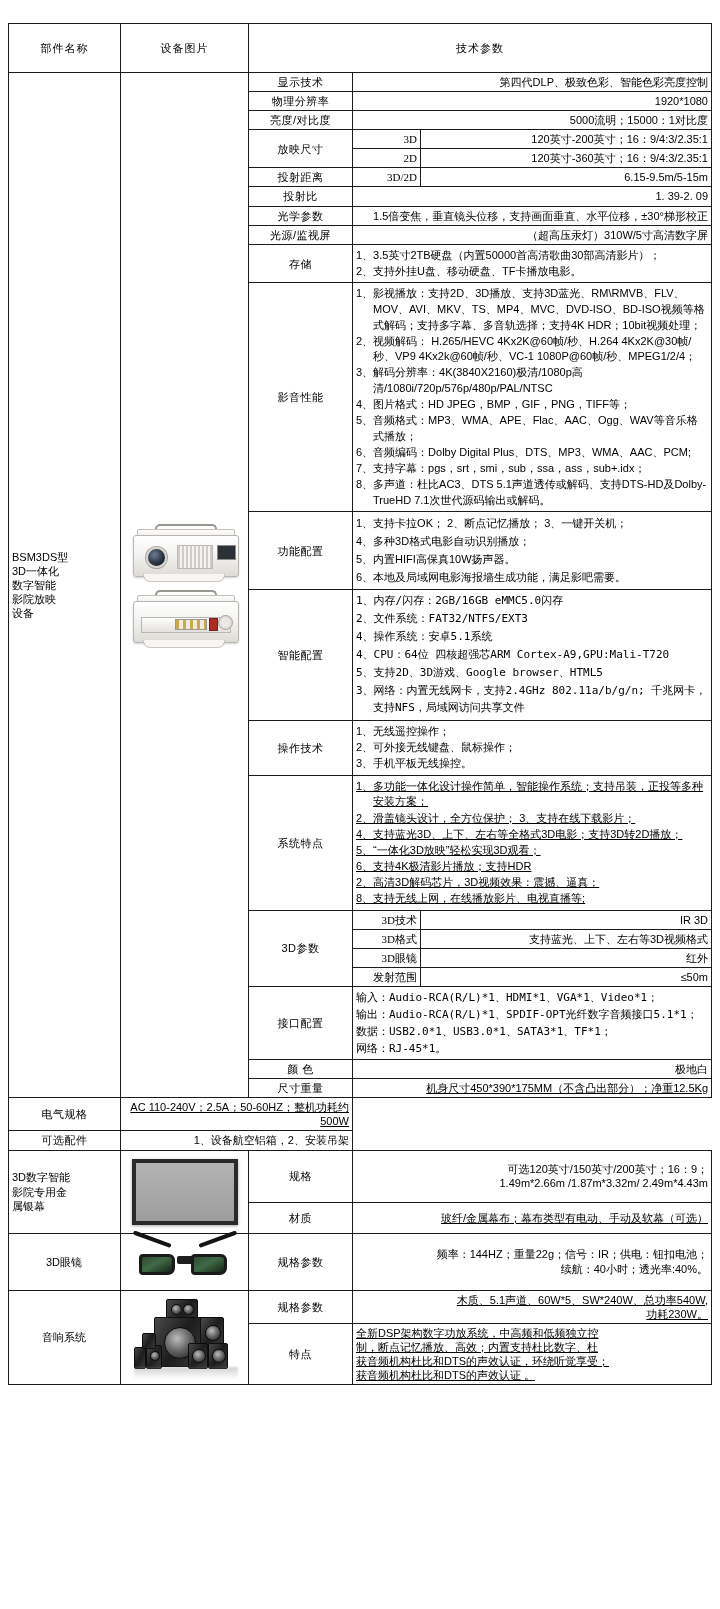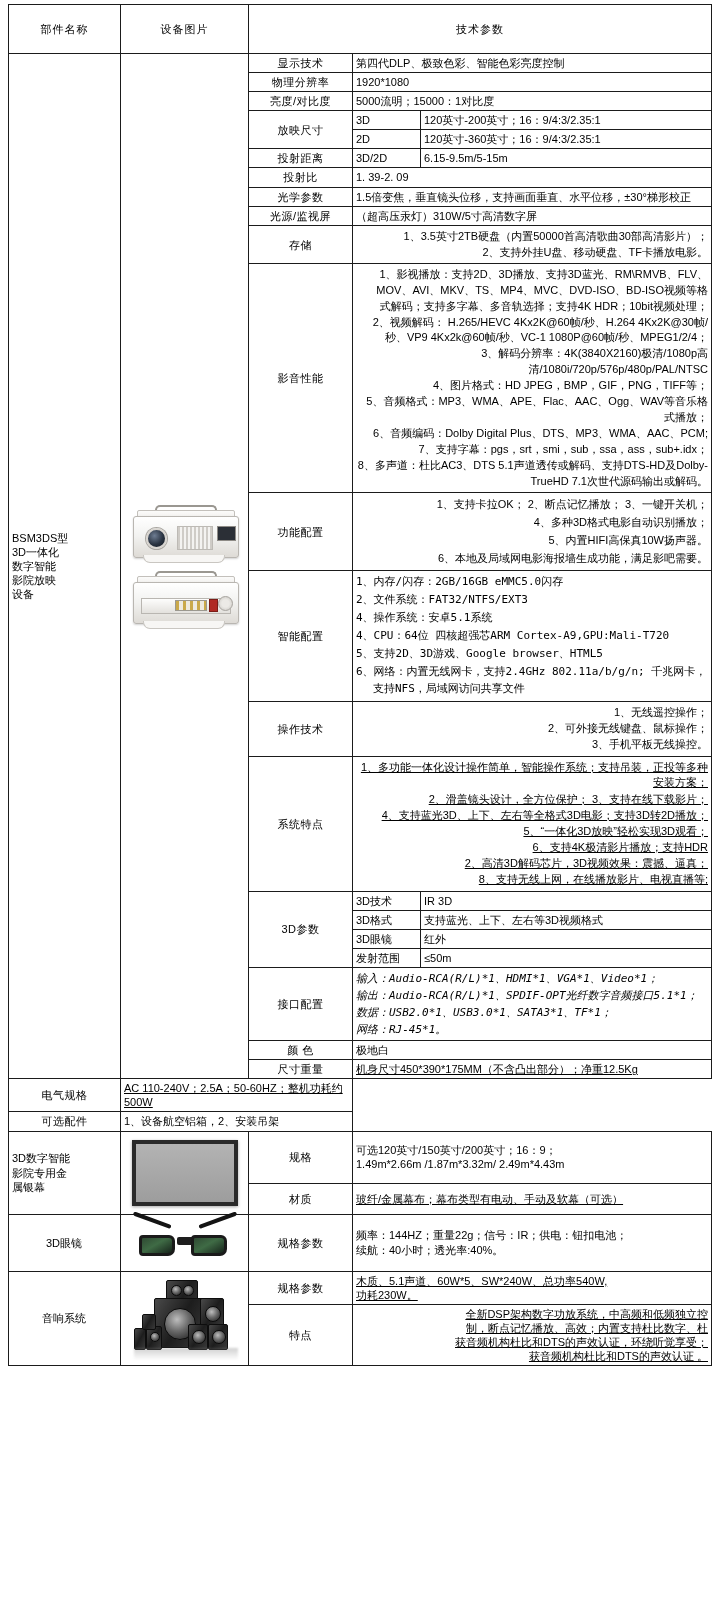--- a/index.html
+++ b/index.html
@@ -10,21 +10,21 @@
   body {
     font-family: "Liberation Sans", "DejaVu Sans", sans-serif;
     color: #000;
   }
   #sheet {
     width: 720px;
     height: 1609px;
     position: relative;
     background: #fff;
     box-sizing: border-box;
-    padding: 4px 8px 8px 8px;
+    padding: 23px 8px 8px 8px;
   }
   table.spec {
     border-collapse: collapse;
     width: 704px;
     table-layout: fixed;
   }
   table.spec td, table.spec th {
     border: 1px solid #1b1b1b;
     padding: 2px 3px;
     vertical-align: middle;
@@ -58,29 +58,30 @@
   }
   .catname.center { text-align: center; padding-left: 2px; }
 
   .lbl {
     text-align: center;
     font-size: 13px;
     letter-spacing: 0.5px;
   }
   .lbl-sm { font-size: 12px; }
   .sub {
+    text-align: right;
+    font-size: 11.5px;
+    font-family: Liberation Serif, serif;
+  }
+  .val {
+    text-align: right;
+    font-size: 11.5px;
+  }
+  .val-l {
     text-align: left;
-    font-size: 11.5px;
-  }
-  .val {
-    text-align: left;
-    font-size: 11.5px;
-  }
-  .val-l {
-    text-align: right;
     font-size: 11px;
     padding-left: 8px;
   }
   .val-mono {
     font-family: "DejaVu Sans Mono", "Liberation Mono", monospace;
     font-size: 10px;
     text-align: left;
     padding-left: 8px;
     line-height: 1.5;
   }
@@ -94,21 +95,21 @@
   }
   ol.numlist li {
     display: block;
     padding-left: 17px;
     text-indent: -17px;
     margin: 0 0 0.5px 0;
     line-height: 1.42;
   }
   ol.numlist.loose li { line-height: 1.5; margin-bottom: 1.5px; }
 
-  .kv-lines div { line-height: 1.55; font-style: italic; }
+  .kv-lines div { line-height: 1.55; }
 
   
   .imgcell { padding: 0; text-align: center; vertical-align: middle; }
 
   .proj-wrap {
     display: flex;
     flex-direction: column;
     align-items: center;
     justify-content: center;
     gap: 4px;
@@ -413,21 +414,21 @@
 
       <tr>
         <td class="lbl">智能配置</td>
         <td class="val-mono" colspan="2">
           <ol class="numlist loose">
             <li>1、内存/闪存：2GB/16GB eMMC5.0闪存</li>
             <li>2、文件系统：FAT32/NTFS/EXT3</li>
             <li>4、操作系统：安卓5.1系统</li>
             <li>4、CPU：64位 四核超强芯ARM Cortex-A9,GPU:Mali-T720</li>
             <li>5、支持2D、3D游戏、Google browser、HTML5</li>
-            <li>6、网络：内置无线网卡，支持2.4GHz 802.11a/b/g/n; 千兆网卡，支持NFS，局域网访问共享文件</li>
+            <li>3、网络：内置无线网卡，支持2.4GHz 802.11a/b/g/n; 千兆网卡，支持NFS，局域网访问共享文件</li>
           </ol>
         </td>
       </tr>
 
       <tr>
         <td class="lbl">操作技术</td>
         <td class="val-l" colspan="2">
           <ol class="numlist">
             <li>1、无线遥控操作；</li>
             <li>2、可外接无线键盘、鼠标操作；</li>

